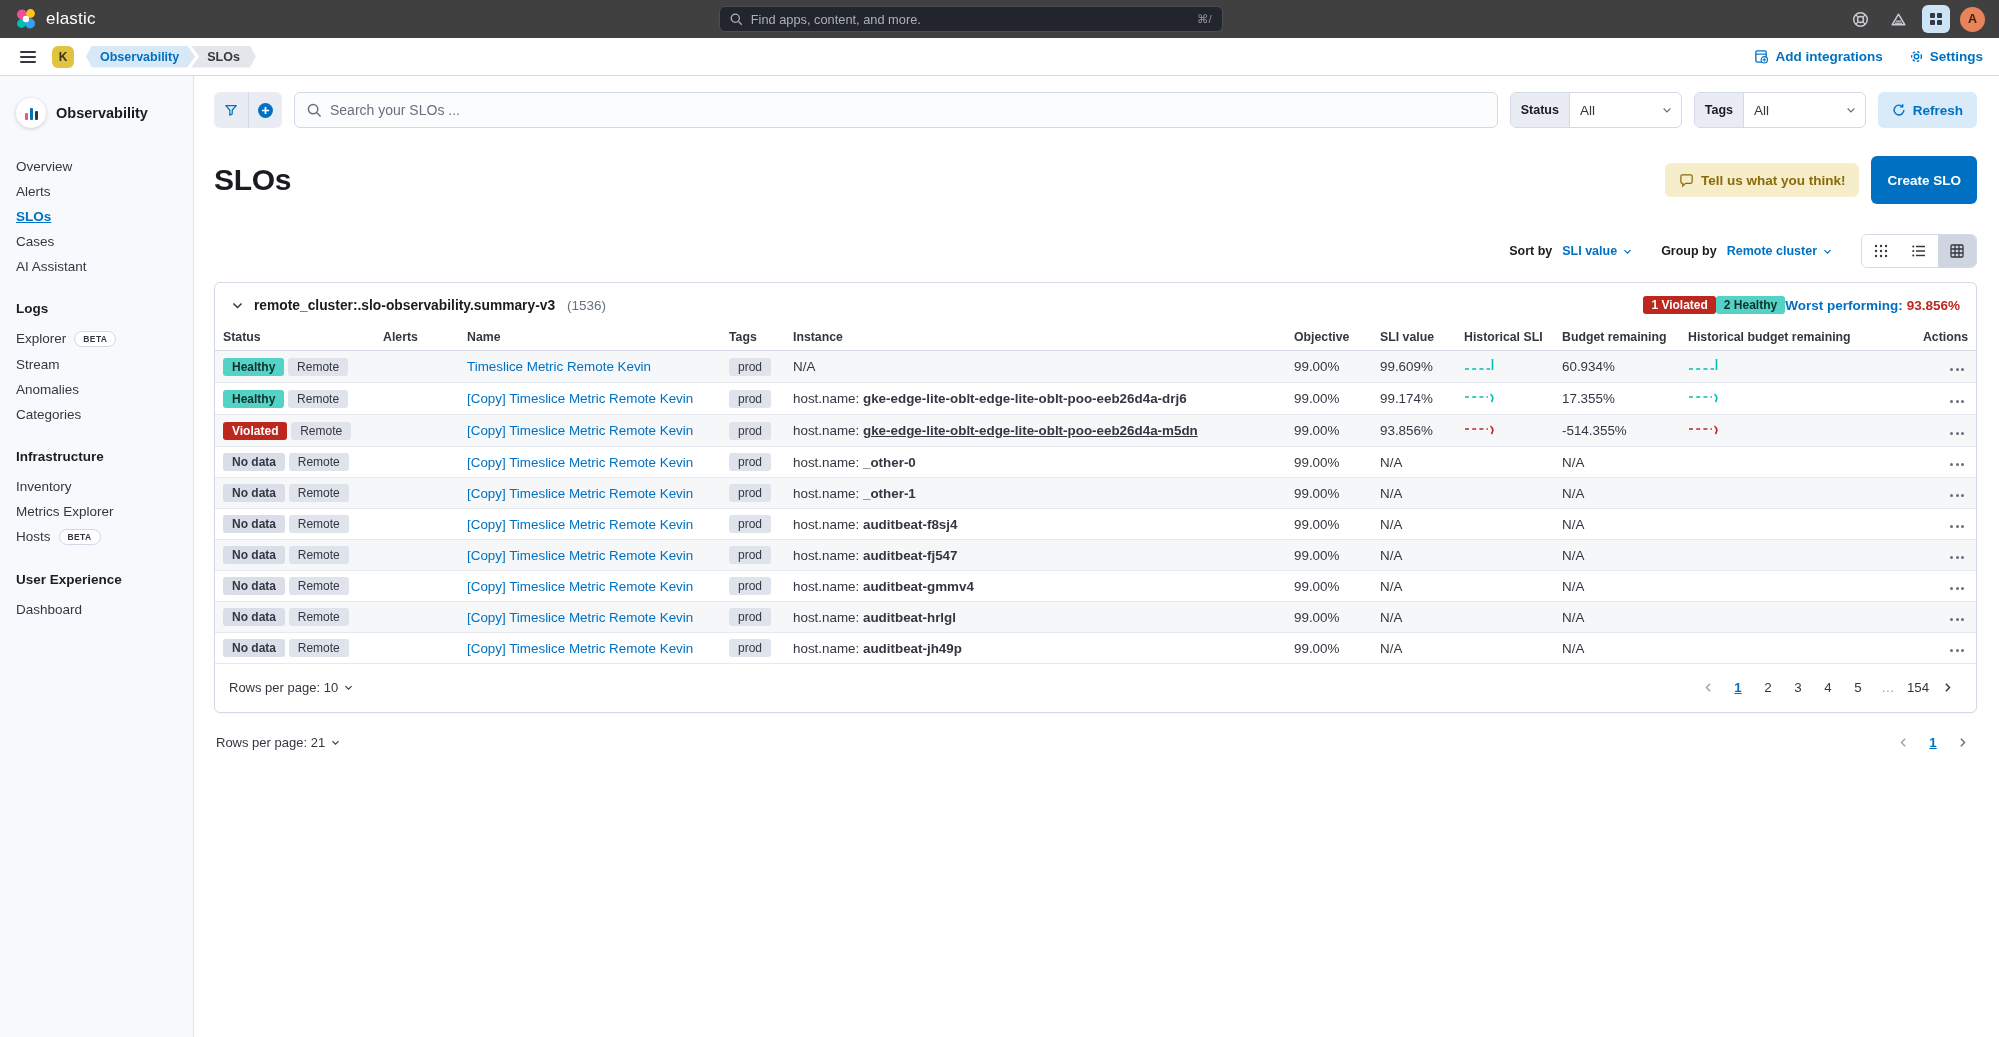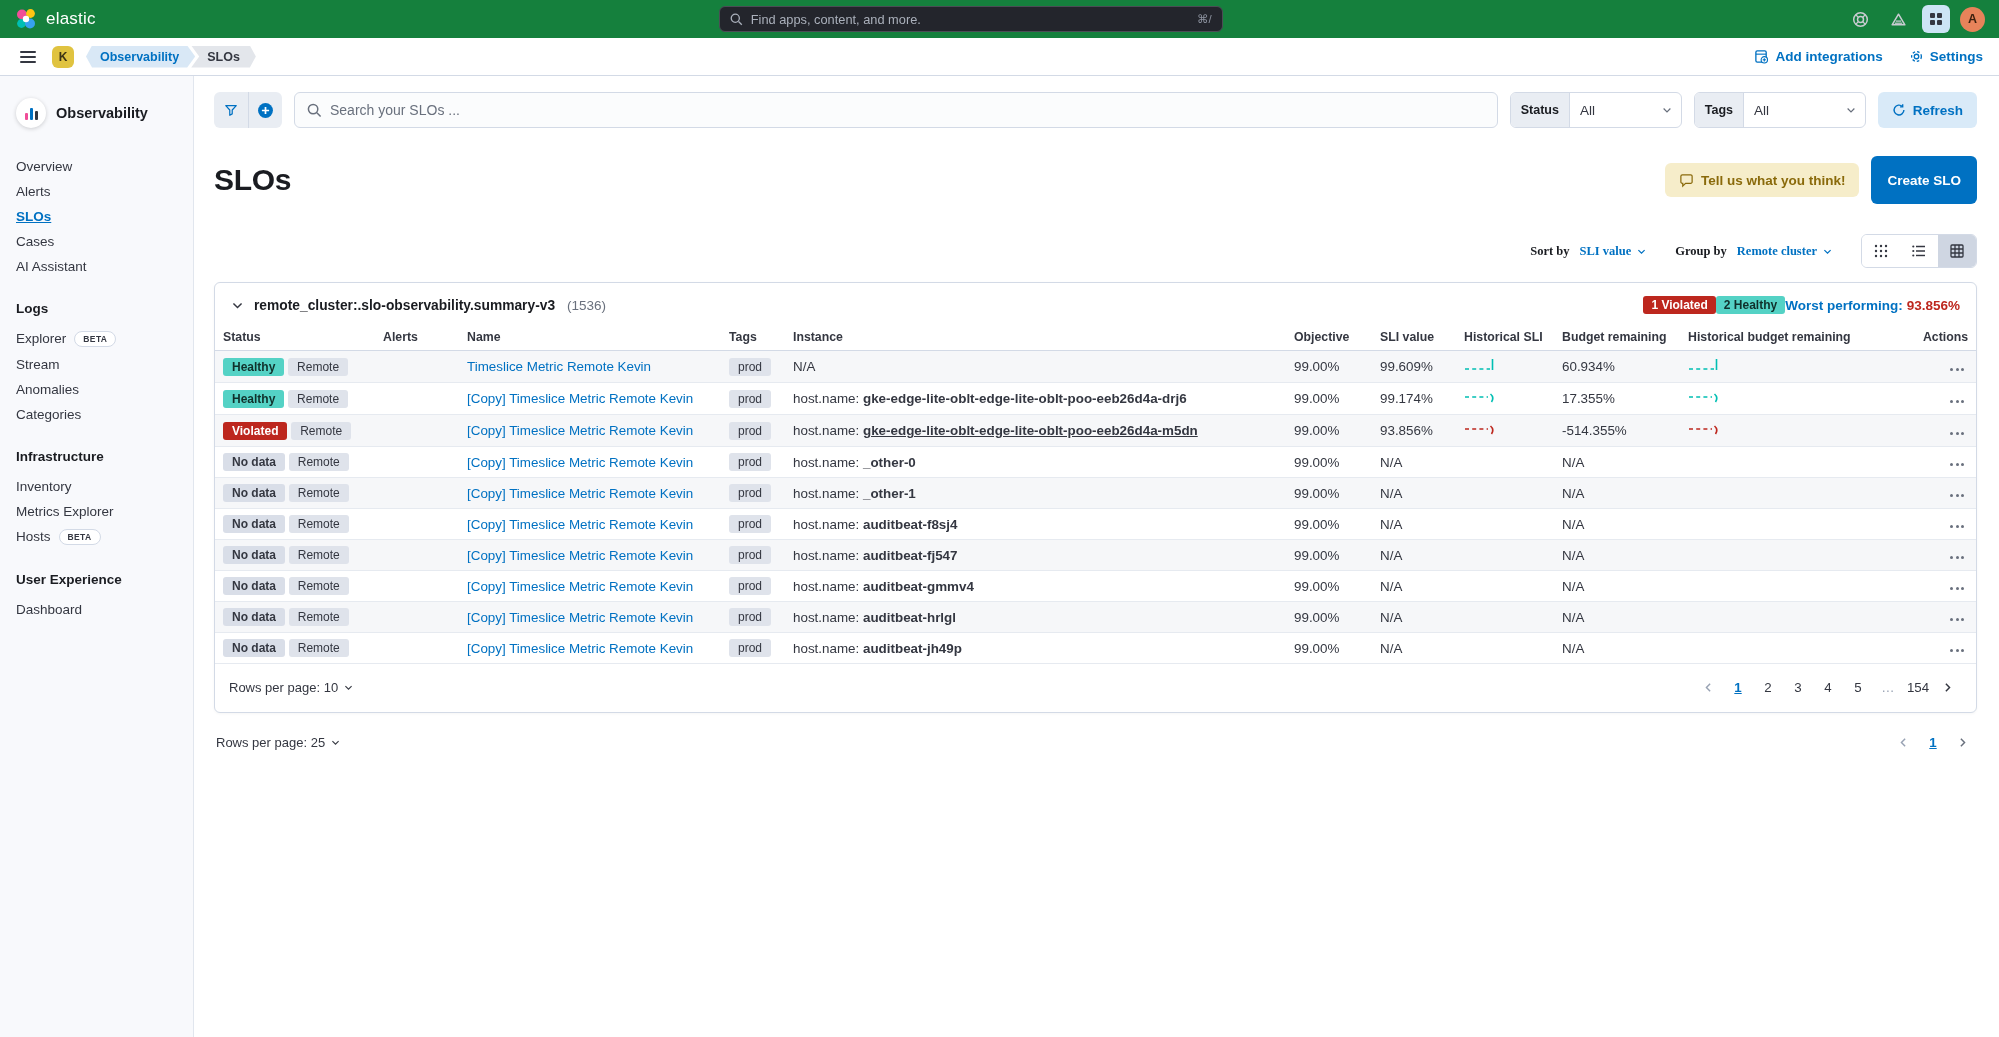--- a/index.html
+++ b/index.html
@@ -1,21 +1,21 @@
 <!DOCTYPE html>
 <html><head>
 <meta charset="utf-8">
 <style>
   * { margin:0; padding:0; box-sizing:border-box; }
   html,body { width:1999px; height:1037px; }
   body { font-family:"Liberation Sans","DejaVu Sans",sans-serif; color:#343741; background:#fff; overflow:hidden; }
   .app { width:1999px; height:1037px; display:flex; flex-direction:column; }
 
   
-  .topbar { height:38px; background:#15803d; display:flex; align-items:center; padding:12px 14px; flex:0 0 auto; }
+  .topbar { height:38px; background:#404040; display:flex; align-items:center; padding:12px 14px; flex:0 0 auto; }
   .brand { display:flex; align-items:center; gap:8px; cursor:pointer; }
   .brand-name { color:#fff; font-size:17px; font-weight:500; letter-spacing:.2px; }
   .global-search { margin:0 auto; width:504px; height:26px; background:#23252c; border:1px solid #4a4d55; border-radius:6px; display:flex; align-items:center; gap:8px; padding:0 10px; cursor:text; }
   .global-search .ph { color:#aab0bb; font-size:12.8px; flex:1; }
   .global-search .kbd { color:#8d93a0; font-size:11.5px; }
   .top-icons { display:flex; align-items:center; gap:10px; }
   .icon-btn { width:28px; height:28px; display:flex; align-items:center; justify-content:center; border:none; background:transparent; cursor:pointer; border-radius:6px; }
   .apps-btn { background:#cce4f5; }
   .avatar { width:25px; height:25px; border-radius:50%; background:#e8835a; color:#3c1f0e; font-size:12.5px; font-weight:700; display:flex; align-items:center; justify-content:center; border:none; cursor:pointer; }
 
@@ -60,21 +60,21 @@
   .refresh-btn { height:36px; padding:0 14px; background:#d9eaf8; border:none; border-radius:6px; color:#0071c2; font-size:13.5px; font-weight:600; display:flex; align-items:center; gap:7px; cursor:pointer; font-family:inherit; }
 
   
   .title-row { display:flex; align-items:center; margin-top:28px; }
   .page-title { font-size:30px; font-weight:700; color:#1a1c21; letter-spacing:-.3px; }
   .title-actions { margin-left:auto; display:flex; align-items:center; gap:12px; }
   .feedback-btn { height:34px; padding:0 14px; background:#f6edca; border:none; border-radius:6px; color:#8a6a0b; font-size:13.5px; font-weight:600; display:flex; align-items:center; gap:7px; cursor:pointer; font-family:inherit; }
   .create-btn { height:48px; padding:0 16px; background:#0071c2; border:none; border-radius:6px; color:#fff; font-size:13.5px; font-weight:600; cursor:pointer; font-family:inherit; }
 
   
-  .sort-row { display:flex; align-items:center; justify-content:flex-end; gap:10px; margin-top:30px;font-family:Liberation Serif, serif; }
+  .sort-row { display:flex; align-items:center; justify-content:flex-end; gap:10px; margin-top:30px; }
   .sort-label { font-size:12.5px; font-weight:700; color:#1a1c21; }
   .link-dd { display:flex; align-items:center; gap:5px; background:none; border:none; color:#0071c2; font-size:12.5px; font-weight:600; cursor:pointer; font-family:inherit; }
   .group-by { margin-left:18px; }
   .view-toggle { margin-left:18px; display:flex; border:1px solid #d3dae6; border-radius:6px; overflow:hidden; height:34px; }
   .view-toggle button { width:38px; border:none; background:#fff; cursor:pointer; display:flex; align-items:center; justify-content:center; }
   .view-toggle button.active { background:#cfd6e2; }
 
   
   .panel { margin-top:14px; border:1px solid #d3dae6; border-radius:6px; background:#fff; box-shadow:0 1px 3px rgba(0,0,0,.04); }
   .panel-head { display:flex; align-items:center; gap:8px; padding:13px 16px 10px 14px; }
@@ -651,21 +651,21 @@
                 <svg width="13" height="13" viewBox="0 0 16 16">
                   <path d="M6 3.5 L10.5 8 L6 12.5" fill="none" stroke="#343741" stroke-width="1.8"></path>
                 </svg>
               </button>
             </nav>
         </div>
       </section>
 
       <div class="outer-foot">
         <button class="rpp">
-          <span>Rows per page: 25</span>
+          <span>Rows per page: 21</span>
           <svg width="11" height="11" viewBox="0 0 16 16">
               <path d="M3.5 6l4.5 4.5L12.5 6" fill="none" stroke="#343741" stroke-width="1.6"></path>
             </svg>
         </button>
         <nav class="pager" id="outer-pager">
             <button class="pchev">
               <svg width="13" height="13" viewBox="0 0 16 16">
                 <path d="M10 3.5 L5.5 8 L10 12.5" fill="none" stroke="#98a2b3" stroke-width="1.8"></path>
               </svg>
             </button>

